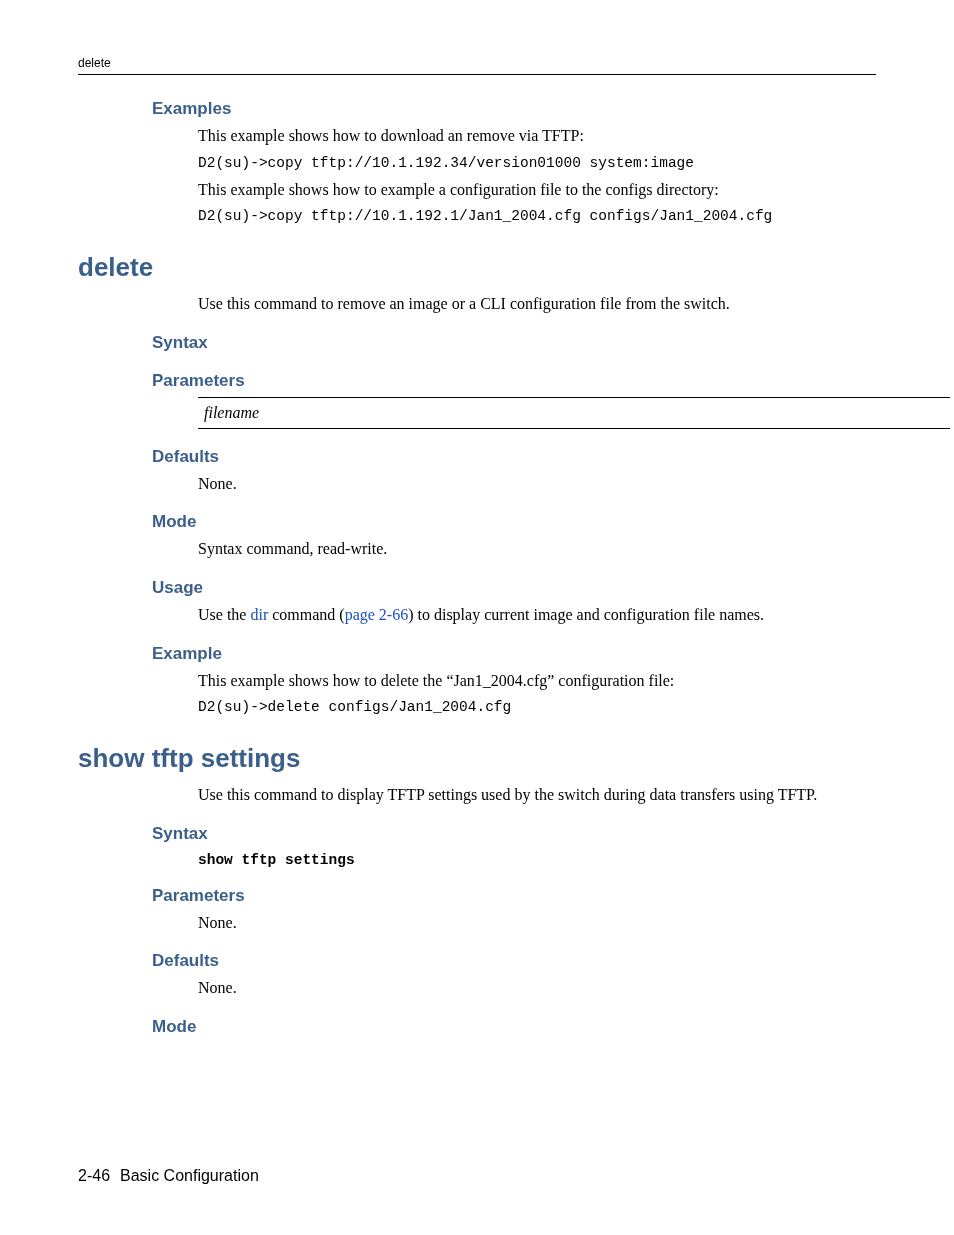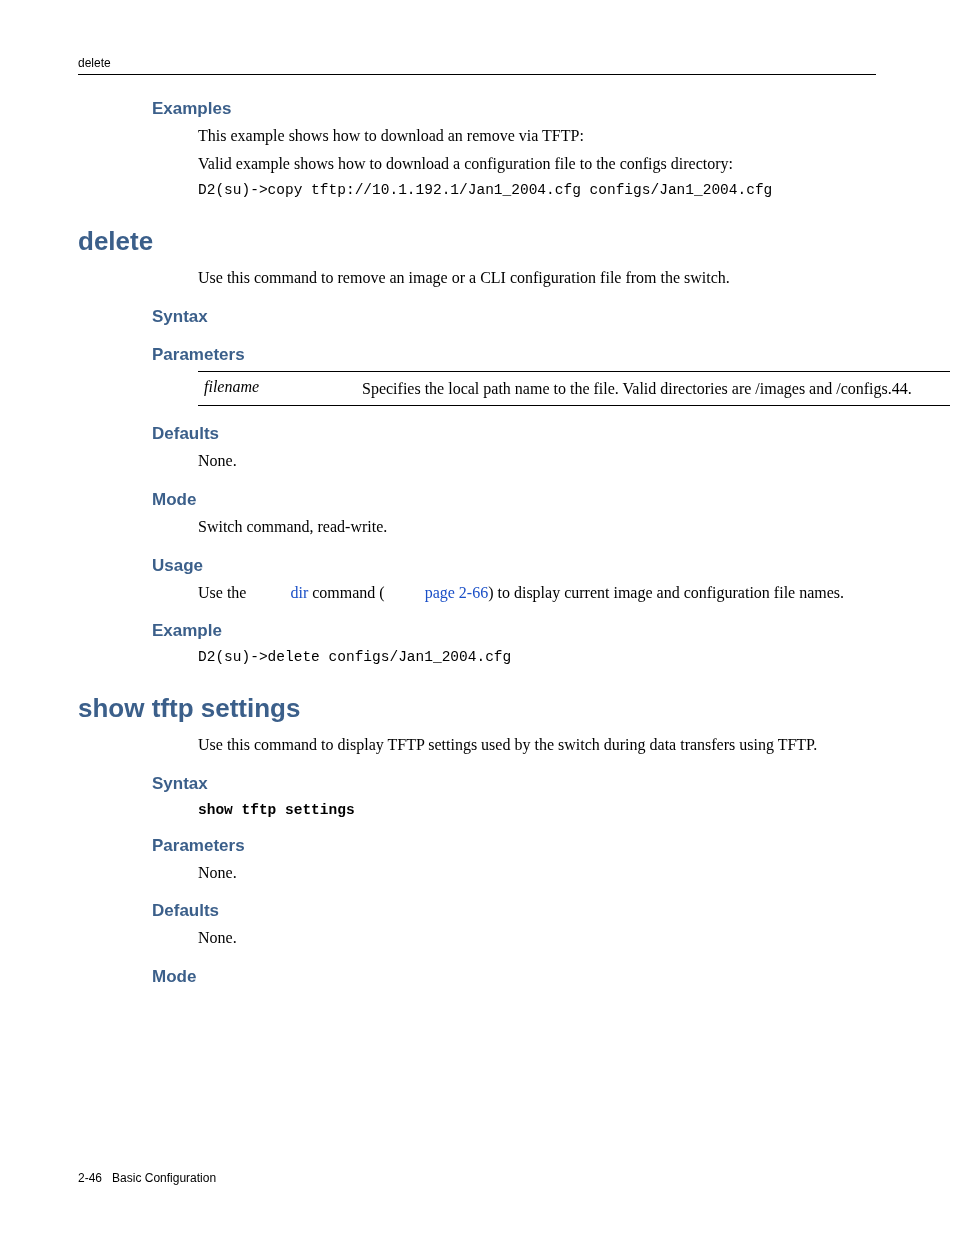--- a/index.html
+++ b/index.html
@@ -72,78 +72,79 @@
     font-size: 16px;
     width: 158px;
     flex-shrink: 0;
     padding-left: 6px;
   }
   .param-desc {
     font-size: 16px;
     line-height: 1.35;
     flex: 1;
   }
-  .link { color: #1a4fc7; margin-left: 40px; }
+  .link { color: #1a4fc7; }
   .footer {
     position: absolute;
     left: 78px;
     bottom: 50px;
     font-family: Helvetica, Arial, sans-serif;
-    font-size: 12px;
+    font-size: 16px;
     color: #000;
   }
   .footer .pageno { margin-right: 10px; }
 </style>
 </head>
 <body>
 
 <div class="page">
 
   <div class="running-head">delete</div>
   <hr class="head-rule">
 
   <div class="h2">Examples</div>
   <div class="body-indent">
     <div class="body">This example shows how to download an remove via TFTP:</div>
-    <div class="body">Valid example shows how to download a configuration file to the configs directory:</div>
+    <div class="mono">D2(su)-&gt;copy tftp://10.1.192.34/version01000 system:image</div>
+    <div class="body">This example shows how to example a configuration file to the configs directory:</div>
     <div class="mono">D2(su)-&gt;copy tftp://10.1.192.1/Jan1_2004.cfg configs/Jan1_2004.cfg</div>
   </div>
 
   <div class="h1">delete</div>
   <div class="body-indent">
     <div class="body">Use this command to remove an image or a CLI configuration file from the switch.</div>
   </div>
 
   <div class="h2">Syntax</div>
 
   <div class="h2">Parameters</div>
   <div class="param-table">
     <div class="param-row">
       <div class="param-name">filename</div>
-      <div class="param-desc">Specifies the local path name to the file. Valid directories are /images and /configs.44.</div>
     </div>
   </div>
 
   <div class="h2">Defaults</div>
   <div class="body-indent">
     <div class="body">None.</div>
   </div>
 
   <div class="h2">Mode</div>
   <div class="body-indent">
-    <div class="body">Switch command, read-write.</div>
+    <div class="body">Syntax command, read-write.</div>
   </div>
 
   <div class="h2">Usage</div>
   <div class="body-indent">
     <div class="body"><span>Use the </span><span class="link">dir</span><span> command (</span><span class="link">page 2-66</span><span>) to display current image and configuration file names.</span></div>
   </div>
 
   <div class="h2">Example</div>
   <div class="body-indent">
+    <div class="body">This example shows how to delete the “Jan1_2004.cfg” configuration file:</div>
     <div class="mono">D2(su)-&gt;delete configs/Jan1_2004.cfg</div>
   </div>
 
   <div class="h1">show tftp settings</div>
   <div class="body-indent">
     <div class="body">Use this command to display TFTP settings used by the switch during data transfers using TFTP.</div>
   </div>
 
   <div class="h2">Syntax</div>
   <div class="body-indent">

